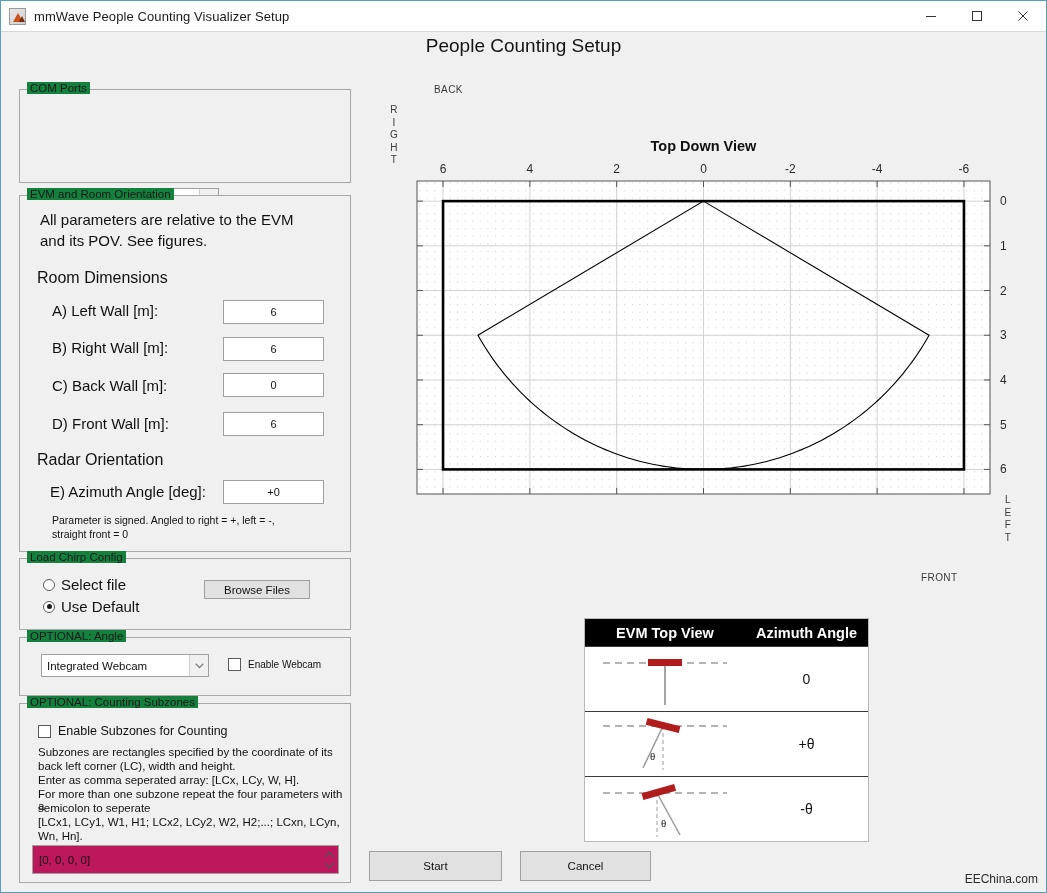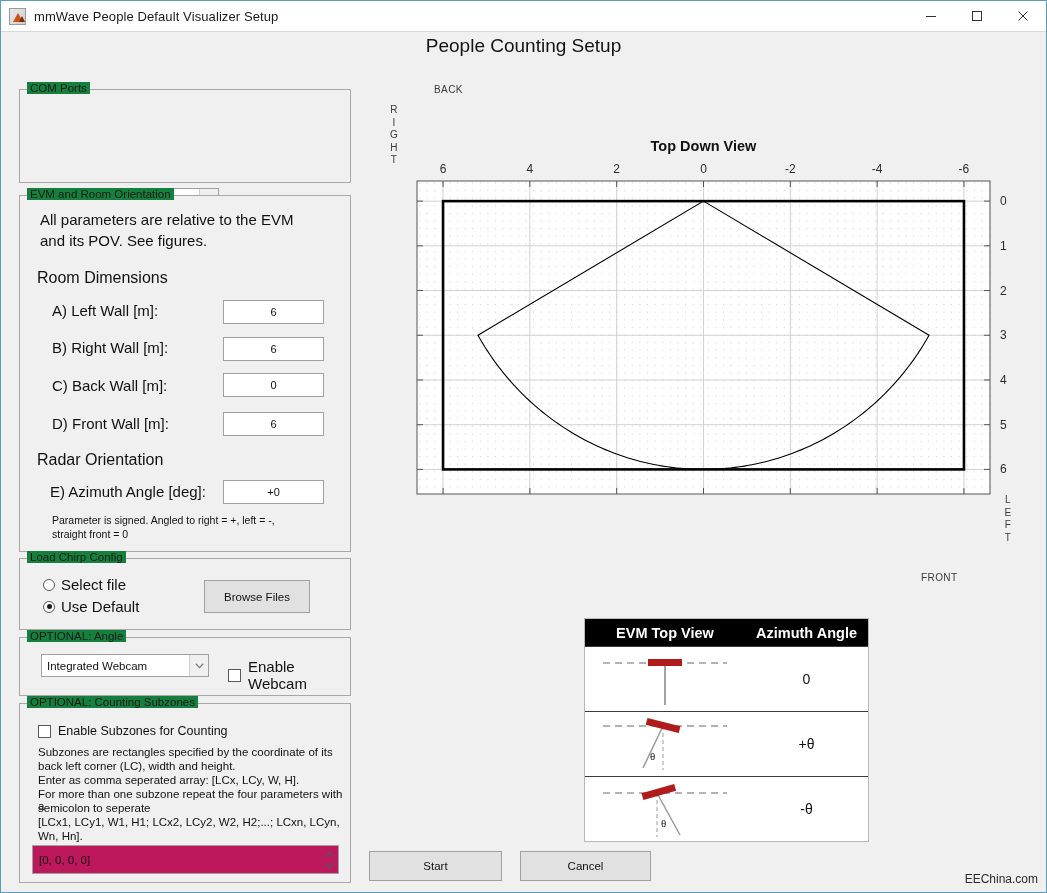--- a/index.html
+++ b/index.html
@@ -144,21 +144,21 @@
     font-size: 12px; color: #2a2a2a;
   }
 </style>
 </head>
 <body>
 
 <div id="app">
 
   <div class="titlebar">
     <div class="app-icon"></div>
-    <div class="title-text">mmWave People Default Visualizer Setup</div>
+    <div class="title-text">mmWave People Counting Visualizer Setup</div>
     <div class="win-btns">
       <div class="win-btn">
         <svg width="12" height="12" viewBox="0 0 12 12">
             <line x1="1" y1="6.5" x2="11" y2="6.5" stroke="#333" stroke-width="1"></line>
           </svg>
       </div>
       <div class="win-btn">
         <svg width="12" height="12" viewBox="0 0 12 12">
             <rect x="1.5" y="1.5" width="9" height="9" fill="none" stroke="#333" stroke-width="1"></rect>
           </svg>
@@ -236,38 +236,38 @@
 
     <div class="radio-row" style="position:absolute; left:23px; top:17px;">
       <span class="radio"></span>
       <span class="lbl" style="font-size:15px;">Select file</span>
     </div>
     <div class="radio-row" style="position:absolute; left:23px; top:39px;">
       <span class="radio on"></span>
       <span class="lbl" style="font-size:15px;">Use Default</span>
     </div>
 
-    <div class="btn" style="position:absolute; left:184px; top:21px; width:106px; height:33px;">Browse Files</div>
+    <div class="btn" style="position:absolute; left:184px; top:21px; width:106px; height:19px;">Browse Files</div>
   </div>
 
   <div class="panel" style="left:18px; top:636px; width:332px; height:59px;">
     <div class="legend">OPTIONAL: Angle</div>
 
     <div class="dd" style="position:absolute; left:21px; top:16px; width:168px; height:23px;">
       <div class="dd-text">Integrated Webcam</div>
       <div class="dd-arrow">
         <svg width="9" height="6" viewBox="0 0 9 6">
             <polyline points="0.8,0.8 4.5,4.6 8.2,0.8" fill="none" stroke="#7b7b7b" stroke-width="1.3"></polyline>
           </svg>
       </div>
     </div>
 
     <div style="position:absolute; left:208px; top:20px; display:flex; align-items:center;">
       <span class="cb"></span>
-      <span class="lbl" style="font-size:15px;">Enable Webcam</span>
+      <span class="lbl" style="font-size:10px;">Enable Webcam</span>
     </div>
   </div>
 
   <div class="panel" style="left:18px; top:702px; width:332px; height:180px;">
     <div class="legend">OPTIONAL: Counting Subzones</div>
 
     <div style="position:absolute; left:18px; top:20px; display:flex; align-items:center;">
       <span class="cb"></span>
       <span class="lbl" style="font-size:12.5px;">Enable Subzones for Counting</span>
     </div>

